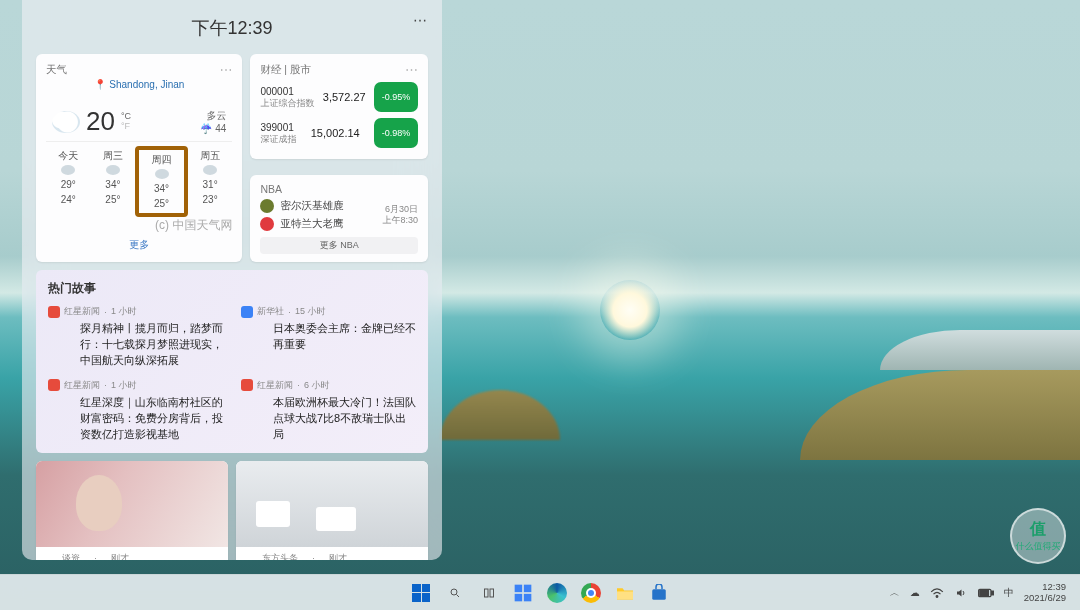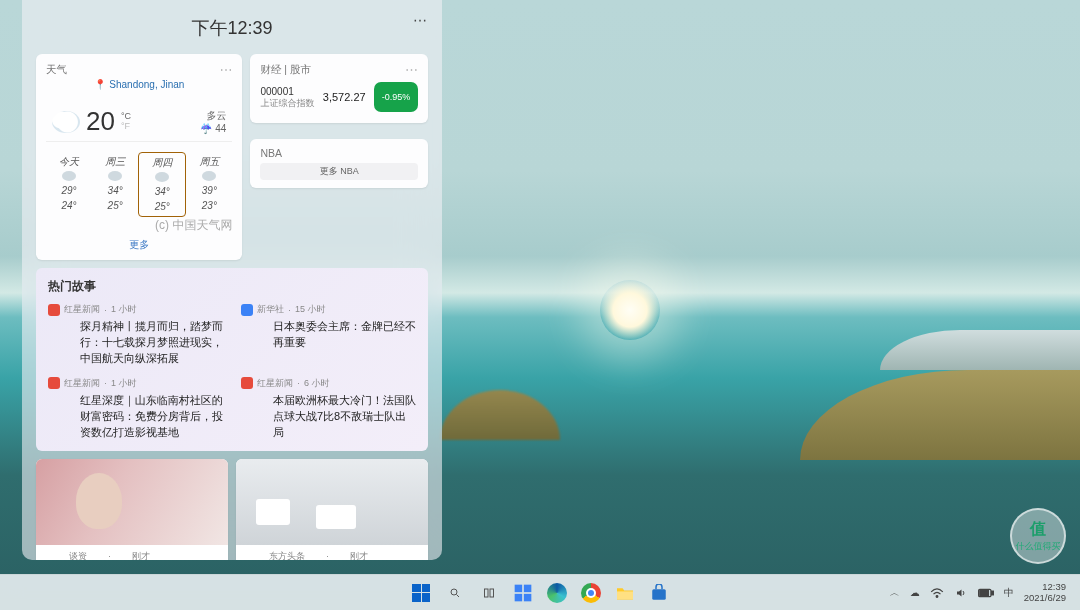--- a/index.html
+++ b/index.html
@@ -36,23 +36,23 @@
   .card-title { font-size: 10.5px; color: #777; margin-bottom: 2px; display:flex; align-items:center; justify-content:space-between;}
   .card-title .opts { color:#aaa; font-size:13px; }
   
   
   .weather .loc { text-align:center; font-size:10px; color:#2a6fb0; margin:2px 0 16px;}
   .weather .now { display:flex; align-items:center; gap:6px; padding:0 6px 4px;}
   .weather .now .ico { width:28px; height:22px; background: radial-gradient(circle at 30% 40%, #fff 8px, transparent 9px), radial-gradient(circle at 55% 50%, #fff 10px, transparent 11px); background-color:#d8e6ef; border-radius:50%;}
   .weather .temp { font-size:26px; font-weight:300; color:#333;}
   .weather .unit { font-size:9px; color:#666; line-height:1.1; }
   .weather .cond { margin-left:auto; text-align:right; font-size:10px; color:#666;}
-  .forecast { display:flex; gap:0; border-top:1px solid #eee; padding-top:10px;font-style:italic; }
+  .forecast { display:flex; gap:0; border-top:1px solid #eee; padding-top:4px; }
   .fday { flex:1; text-align:center; font-size:10px; color:#555; padding:2px 0;}
-  .fday.sel { border:1px solid #a16207; border-radius:4px; }
+  .fday.sel { border:4px solid #a16207; border-radius:4px; }
   .fday .fi { width:14px; height:10px; margin:2px auto; background:#cfd9df; border-radius:50%; }
   .fday div { line-height:1.5; }
   .attrib { text-align:right; font-size:12px; color:#aaa; margin-top:0;}
   .more-link { text-align:center; font-size:10px; color:#3b78c4; padding-top:4px;}
 
   
   .stocks .srow { display:flex; align-items:center; justify-content:space-between; padding:3px 0;}
   .stocks .scode { font-size:10px; color:#333; line-height:1.15;}
   .stocks .scode small{ display:block; font-size:9px; color:#888;}
   .stocks .sval { font-size:11px; color:#222; }
@@ -79,21 +79,21 @@
   
   .tiles { display:flex; gap:8px; }
   .tile { flex:1; background:#fff; border-radius:6px; overflow:hidden; box-shadow:0 1px 2px rgba(0,0,0,.08);}
   .tile .img { height:86px; }
   .tile .img.a { background: linear-gradient(120deg,#d6a0a3 0%, #e4c0c1 40%, #f1e6e4 100%); position:relative;}
   .tile .img.a::after{content:""; position:absolute; left:40px; top:14px; width:46px; height:56px; background:#e8cec0; border-radius:50% 50% 45% 45%;}
   .tile .img.b { background: linear-gradient(#e9ecef,#cfd4d8); position:relative;}
   .tile .img.b::before,.tile .img.b::after{content:"";position:absolute;background:#fff;border-radius:3px;}
   .tile .img.b::before{left:20px;top:40px;width:34px;height:26px;}
   .tile .img.b::after{left:80px;top:46px;width:40px;height:24px;}
-  .tile .cap { display:flex; align-items:center; gap:21px; font-size:9px; color:#888; padding:5px 12px;}
+  .tile .cap { display:flex; align-items:center; gap:14px; font-size:9px; color:#888; padding:5px 12px;}
 
   
   .taskbar {
     position:absolute; left:0; right:0; bottom:0; height:36px;
     background: rgba(245,248,250,0.85); backdrop-filter: blur(10px);
     display:flex; align-items:center; border-top:1px solid rgba(0,0,0,.05);
   }
   .tb-center { position:absolute; left:50%; transform:translateX(-50%); display:flex; gap:6px; align-items:center;}
   .tb-btn { width:28px; height:28px; display:flex; align-items:center; justify-content:center; border-radius:4px;}
   .tb-right { margin-left:auto; display:flex; align-items:center; gap:10px; padding:0 14px; font-size:10px; color:#444;}
@@ -157,45 +157,66 @@
           </div>
         <div class="fday sel">
             <div>周四</div>
             <div class="fi"></div>
             <div>34°</div>
             <div>25°</div>
           </div>
         <div class="fday">
             <div>周五</div>
             <div class="fi"></div>
-            <div>39°</div>
+            <div>31°</div>
             <div>23°</div>
           </div>
       </div>
       <div class="attrib">(c) 中国天气网</div>
       <div class="more-link">更多</div>
     </div>
 
     <div style="flex:1; display:flex; flex-direction:column; gap:8px;">
       <div class="card stocks">
         <div class="card-title">
           <span>财经 | 股市</span>
           <span class="opts">⋯</span>
         </div>
         <div class="srow">
           <span class="scode"><span>000001</span><small>上证综合指数</small></span>
           <span class="sval">3,572.27</span>
           <span class="chg">-0.95%</span>
         </div>
+        <div class="srow">
+          <span class="scode"><span>399001</span><small>深证成指</small></span>
+          <span class="sval">15,002.14</span>
+          <span class="chg">-0.98%</span>
+        </div>
       </div>
 
       <div class="card nba">
         <div class="card-title">
             <span>NBA</span>
           </div>
+        <div class="teams">
+          <div>
+            <div class="team">
+                <span class="tlogo a"></span>
+                <span>密尔沃基雄鹿</span>
+              </div>
+            <div class="team">
+                <span class="tlogo b"></span>
+                <span>亚特兰大老鹰</span>
+              </div>
+          </div>
+          <div class="gtime">
+            <div>6月30日</div>
+              <div>上午8:30</div>
+          </div>
+        </div>
         <div class="more-nba">更多 NBA</div>
       </div>
     </div>
   </div>
 
   <div class="hot">
     <div class="htitle">热门故事</div>
     <div class="grid">
       <div class="story">
         <div class="src"><span class="badge red"></span><span>红星新闻</span> · <span>1 小时</span></div>

